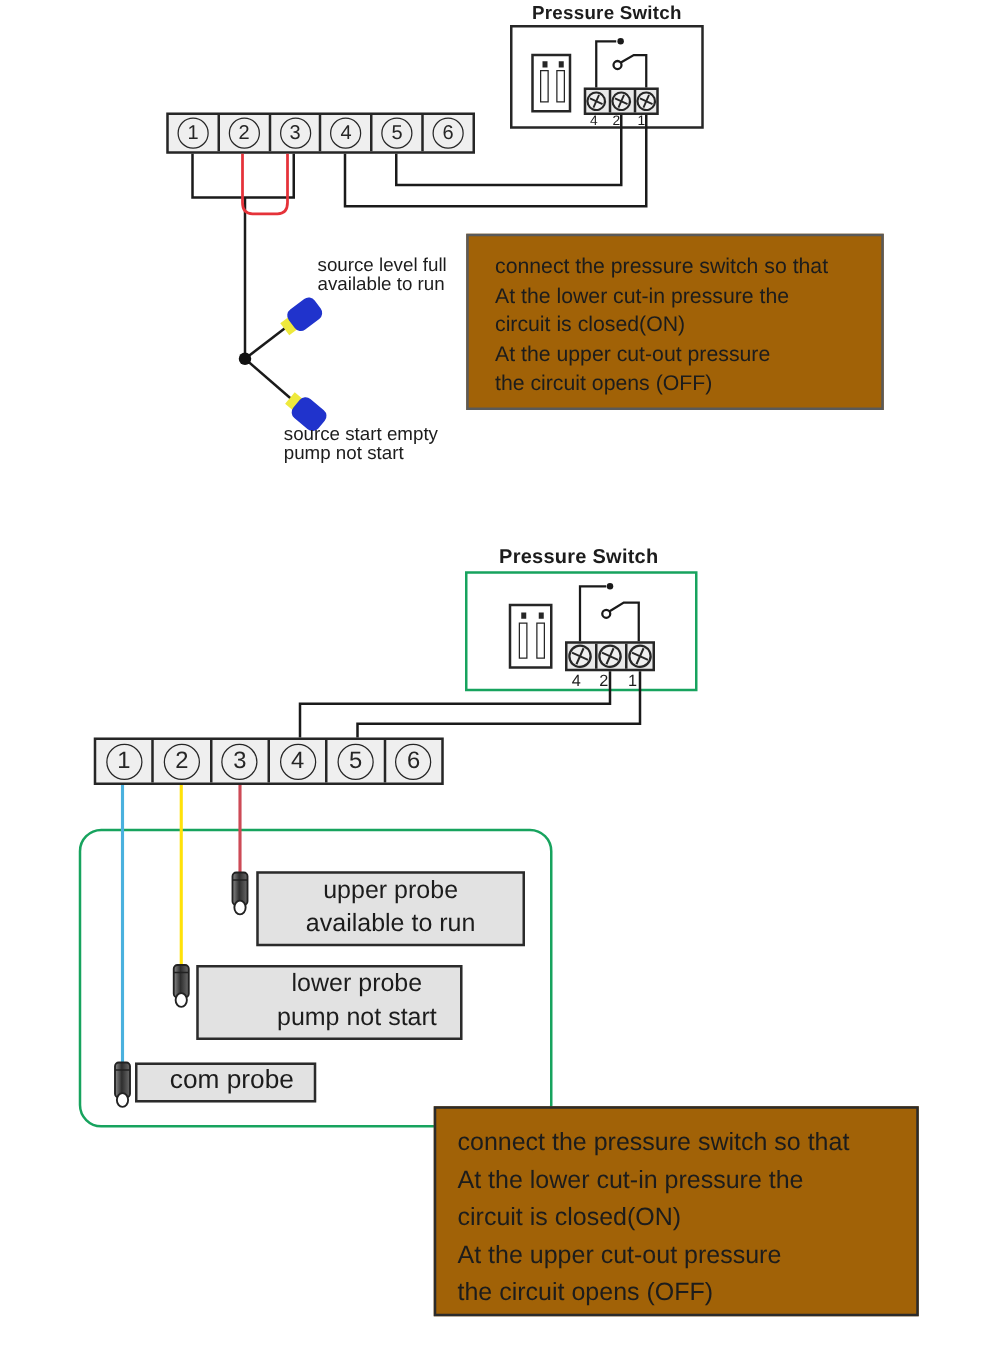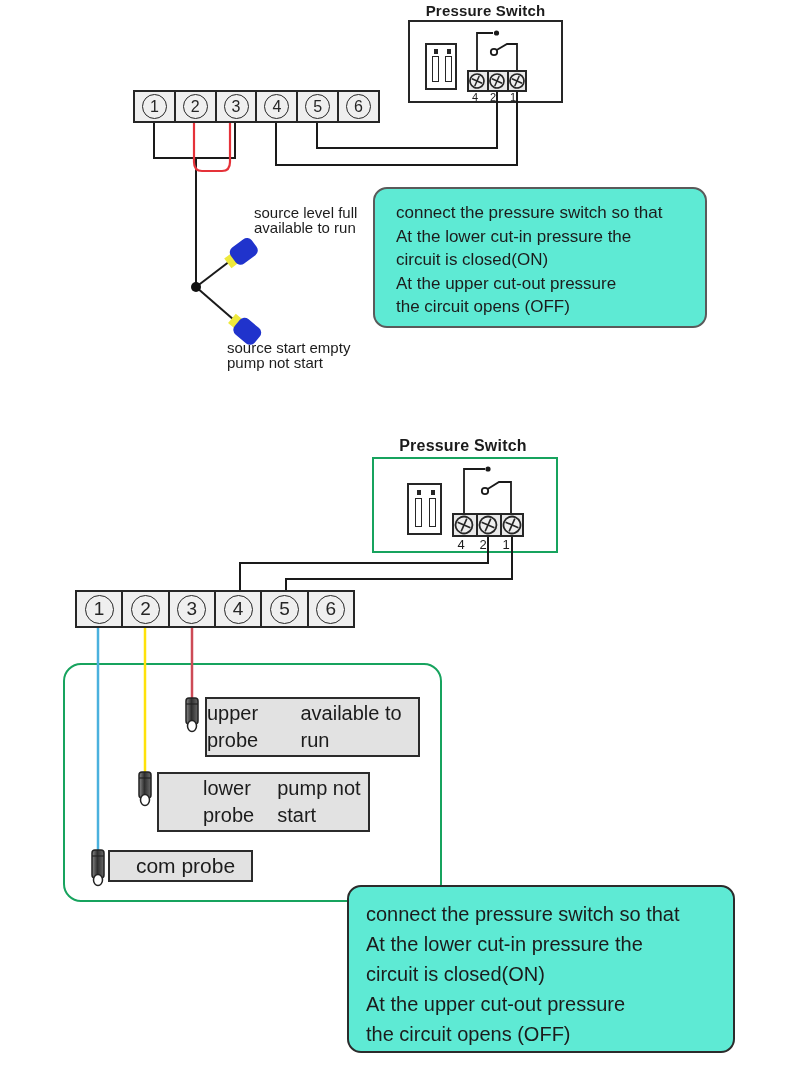--- a/index.html
+++ b/index.html
@@ -23,25 +23,25 @@
   .strip.s-top .numcirc{width:25px;height:25px;font-size:16px;}
   .strip.s-bot .numcirc{width:29px;height:29px;font-size:19px;}
   
   svg.overlay{position:absolute;left:0;top:0;z-index:2;pointer-events:none;}
   
   .txt{position:absolute;z-index:3;white-space:nowrap;}
   .ps-title{font-size:15px;font-weight:600;letter-spacing:.2px;text-align:center;}
   .ps-title-b{font-size:16px;font-weight:600;letter-spacing:.2px;text-align:center;}
   .tdigit{font-size:11px;z-index:3;position:absolute;text-align:center;width:14px;}
   .tdigit-b{font-size:13px;z-index:3;position:absolute;text-align:center;width:16px;}
-  .note{position:absolute;z-index:3;background:#5eead4;box-sizing:border-box;border-radius:14px;}
+  .note{position:absolute;z-index:3;background:#a16207;box-sizing:border-box;}
   .note-top{border:2px solid #5a5a5a;padding:12px 10px 0 21px;font-size:17px;line-height:23.6px;}
   .note-bot{border:2px solid #2b2b2b;padding:12px 10px 0 17px;font-size:20px;line-height:30px;}
   .plabel{position:absolute;z-index:3;background:#e2e2e2;border:2px solid #2b2b2b;box-sizing:border-box;
-          display:flex;align-items:center;justify-content:center;}
+          display:flex;flex-direction:column;align-items:center;}
   .plabel .l1{font-size:20px;line-height:27px;}
   .plabel.com .l1{font-size:21px;line-height:24px;}
   .flabel{font-size:15px;line-height:14.5px;}
 </style>
 </head>
 <body>
 
 <div class="canvas">
 
   <div class="txt ps-title" style="left:408px;top:2px;width:155px;">Pressure Switch</div>

